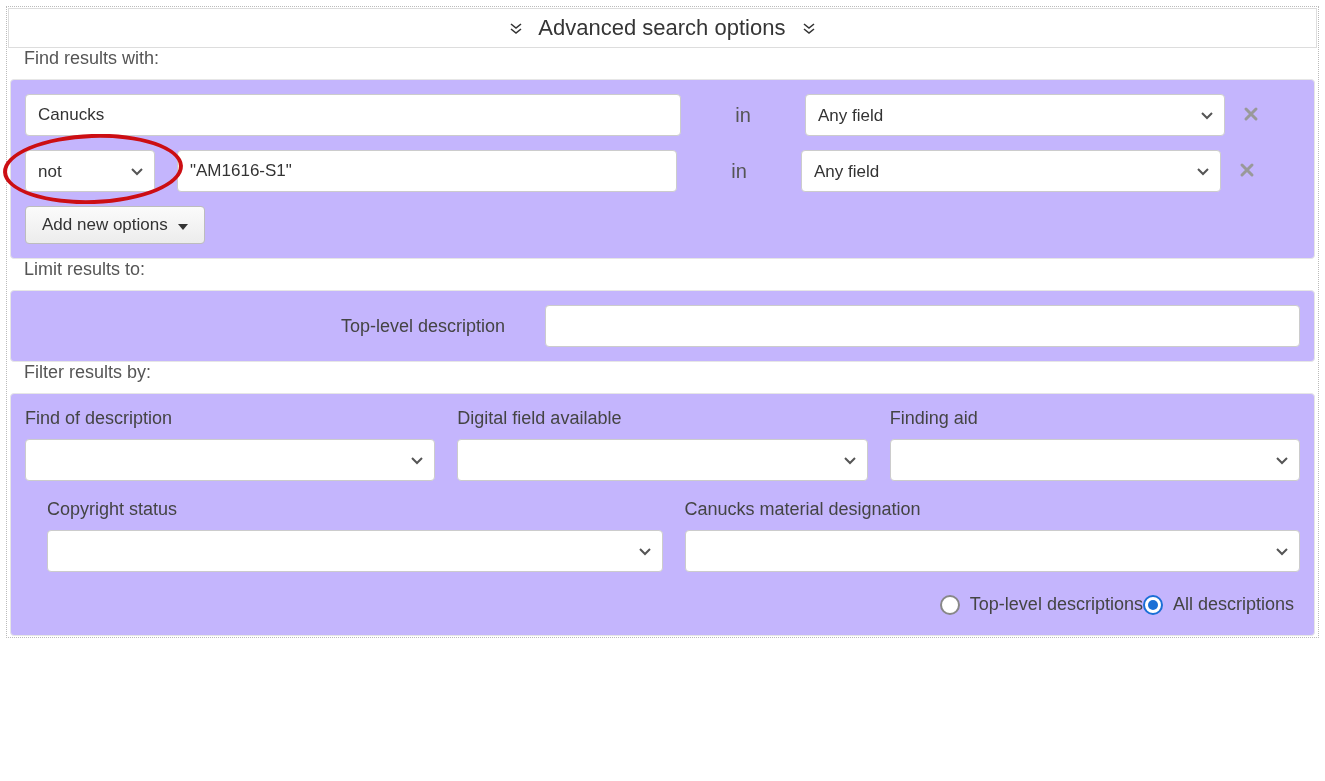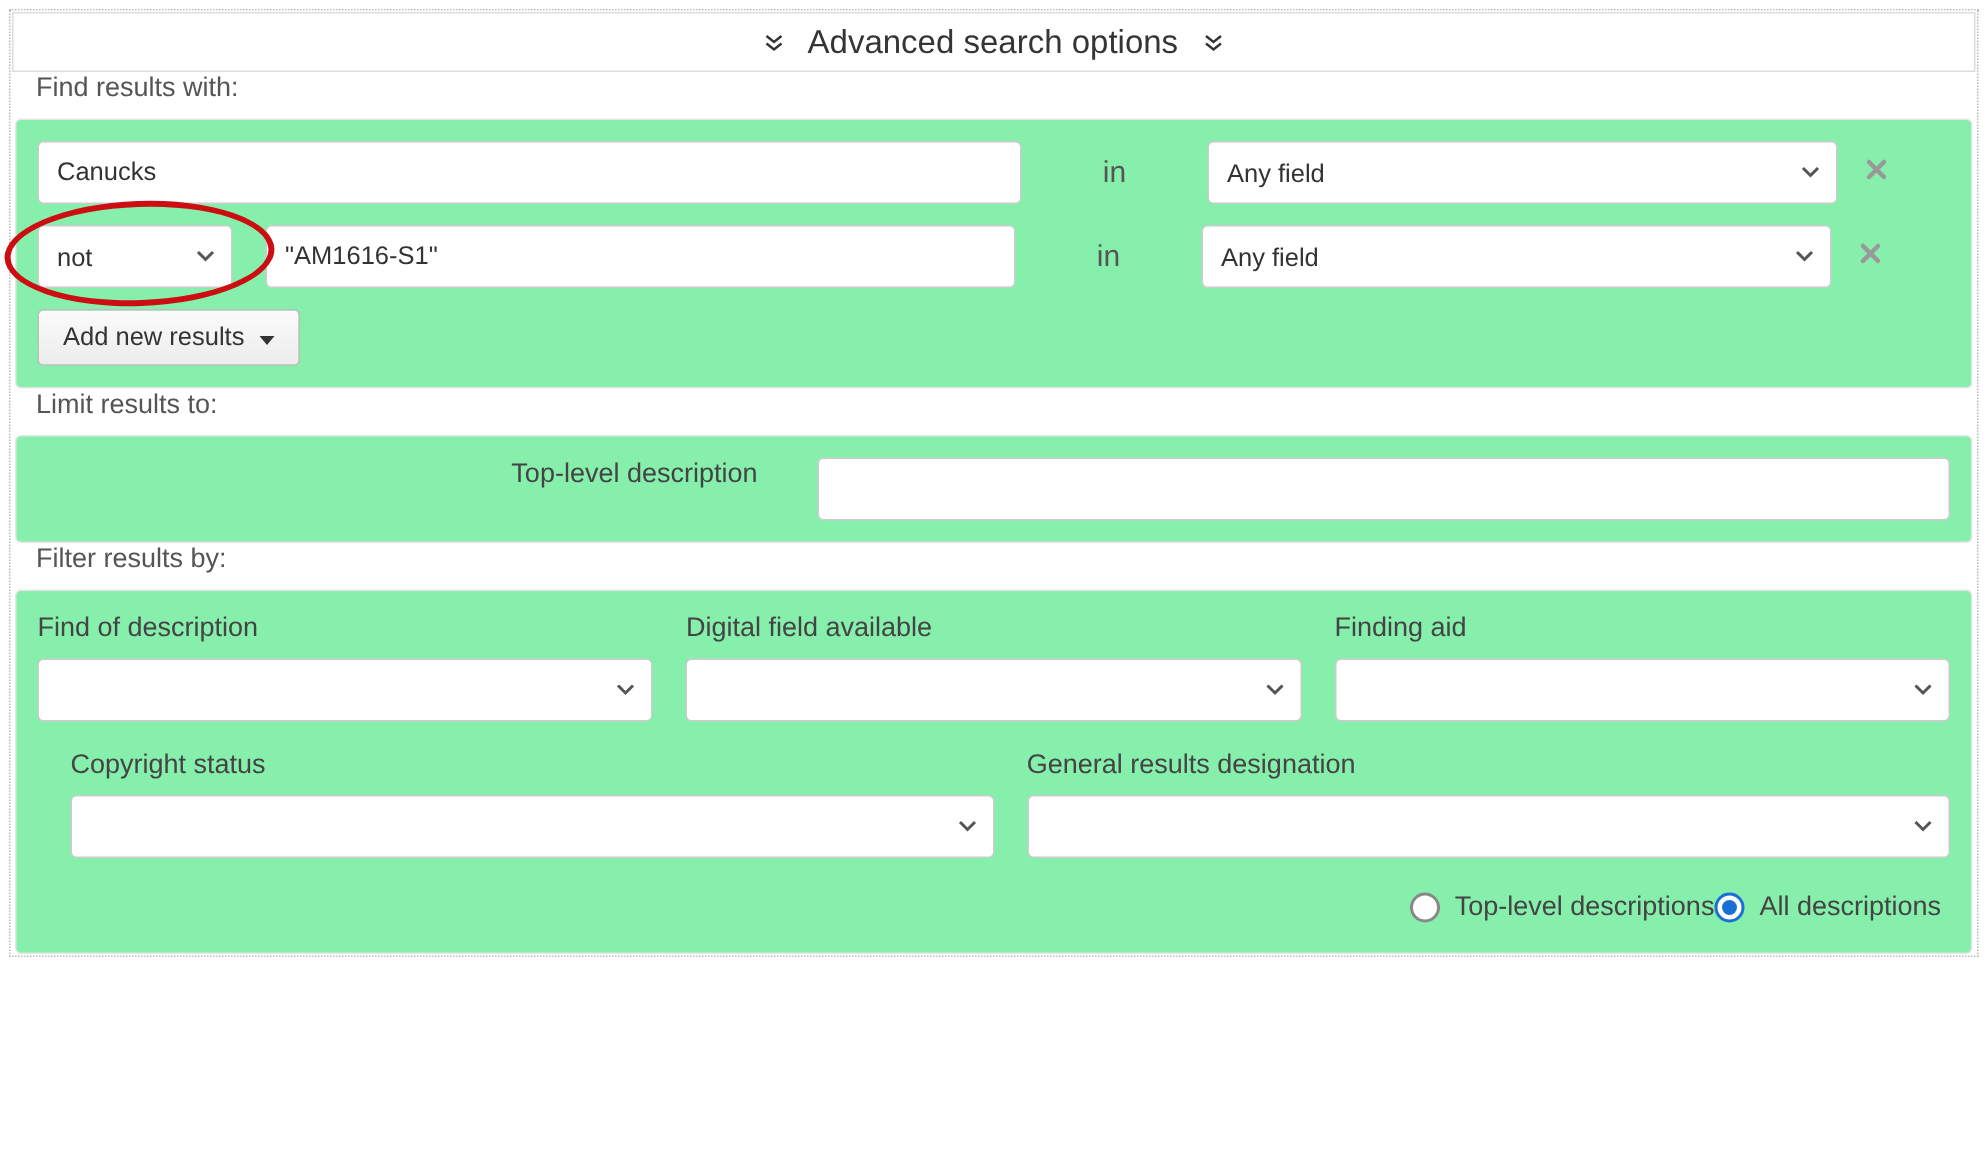--- a/index.html
+++ b/index.html
@@ -30,21 +30,21 @@
     line-height: 0;
   }
   .header-bar .chev svg { display: block; }
   .section-label {
     font-size: 18px;
     color: #555;
     margin: 0 2px 10px 2px;
     padding-left: 14px;
   }
   .panel {
-    background: #86efac;
+    background: #c4b5fd;
     border: 1px solid #e6e6e6;
     border-radius: 4px;
     margin: 0 2px;
     padding: 14px 14px 14px 14px;
   }
   .criteria-row {
     display: flex;
     align-items: center;
     gap: 12px;
     margin-bottom: 14px;
@@ -132,20 +132,21 @@
     padding: 8px 16px;
     font-size: 17px;
     color: #333;
     cursor: pointer;
   }
   .btn .caret-down {
     display: inline-block;
   }
   .limit-row {
     display: flex;
+    align-items: center;
     gap: 40px;
   }
   .limit-label {
     flex: 0 0 480px;
     text-align: right;
     font-size: 18px;
     color: #444;
   }
   .limit-input {
     flex: 1 1 auto;
@@ -313,21 +314,21 @@
       <div class="remove-btn">
         <span>
           <svg class="x-icon" viewBox="0 0 16 16">
               <path d="M3 3l10 10M13 3L3 13" stroke="#999" stroke-width="3" stroke-linecap="round" fill="none"></path>
             </svg>
         </span>
       </div>
     </div>
 
     <button class="btn">
-      <span>Add new results</span>
+      <span>Add new options</span>
       <span class="caret-down">
         <svg width="10" height="6" viewBox="0 0 10 6">
             <polygon points="0,0 10,0 5,6" fill="#333"></polygon>
           </svg>
       </span>
     </button>
   </div>
 
   <div class="section-label">Limit results to:</div>
 
@@ -377,21 +378,21 @@
       <div class="filter-col">
         <div class="flabel">Copyright status</div>
         <div class="filter-select select-wrap">
           <select><option></option></select>
           <span class="select-caret"><svg class="caret" viewBox="0 0 12 8">
                 <polyline points="1,1 6,6 11,1"></polyline>
               </svg></span>
         </div>
       </div>
       <div class="filter-col">
-        <div class="flabel">General results designation</div>
+        <div class="flabel">Canucks material designation</div>
         <div class="filter-select select-wrap">
           <select><option></option></select>
           <span class="select-caret"><svg class="caret" viewBox="0 0 12 8">
                 <polyline points="1,1 6,6 11,1"></polyline>
               </svg></span>
         </div>
       </div>
     </div>
 
     <div class="radio-row">

